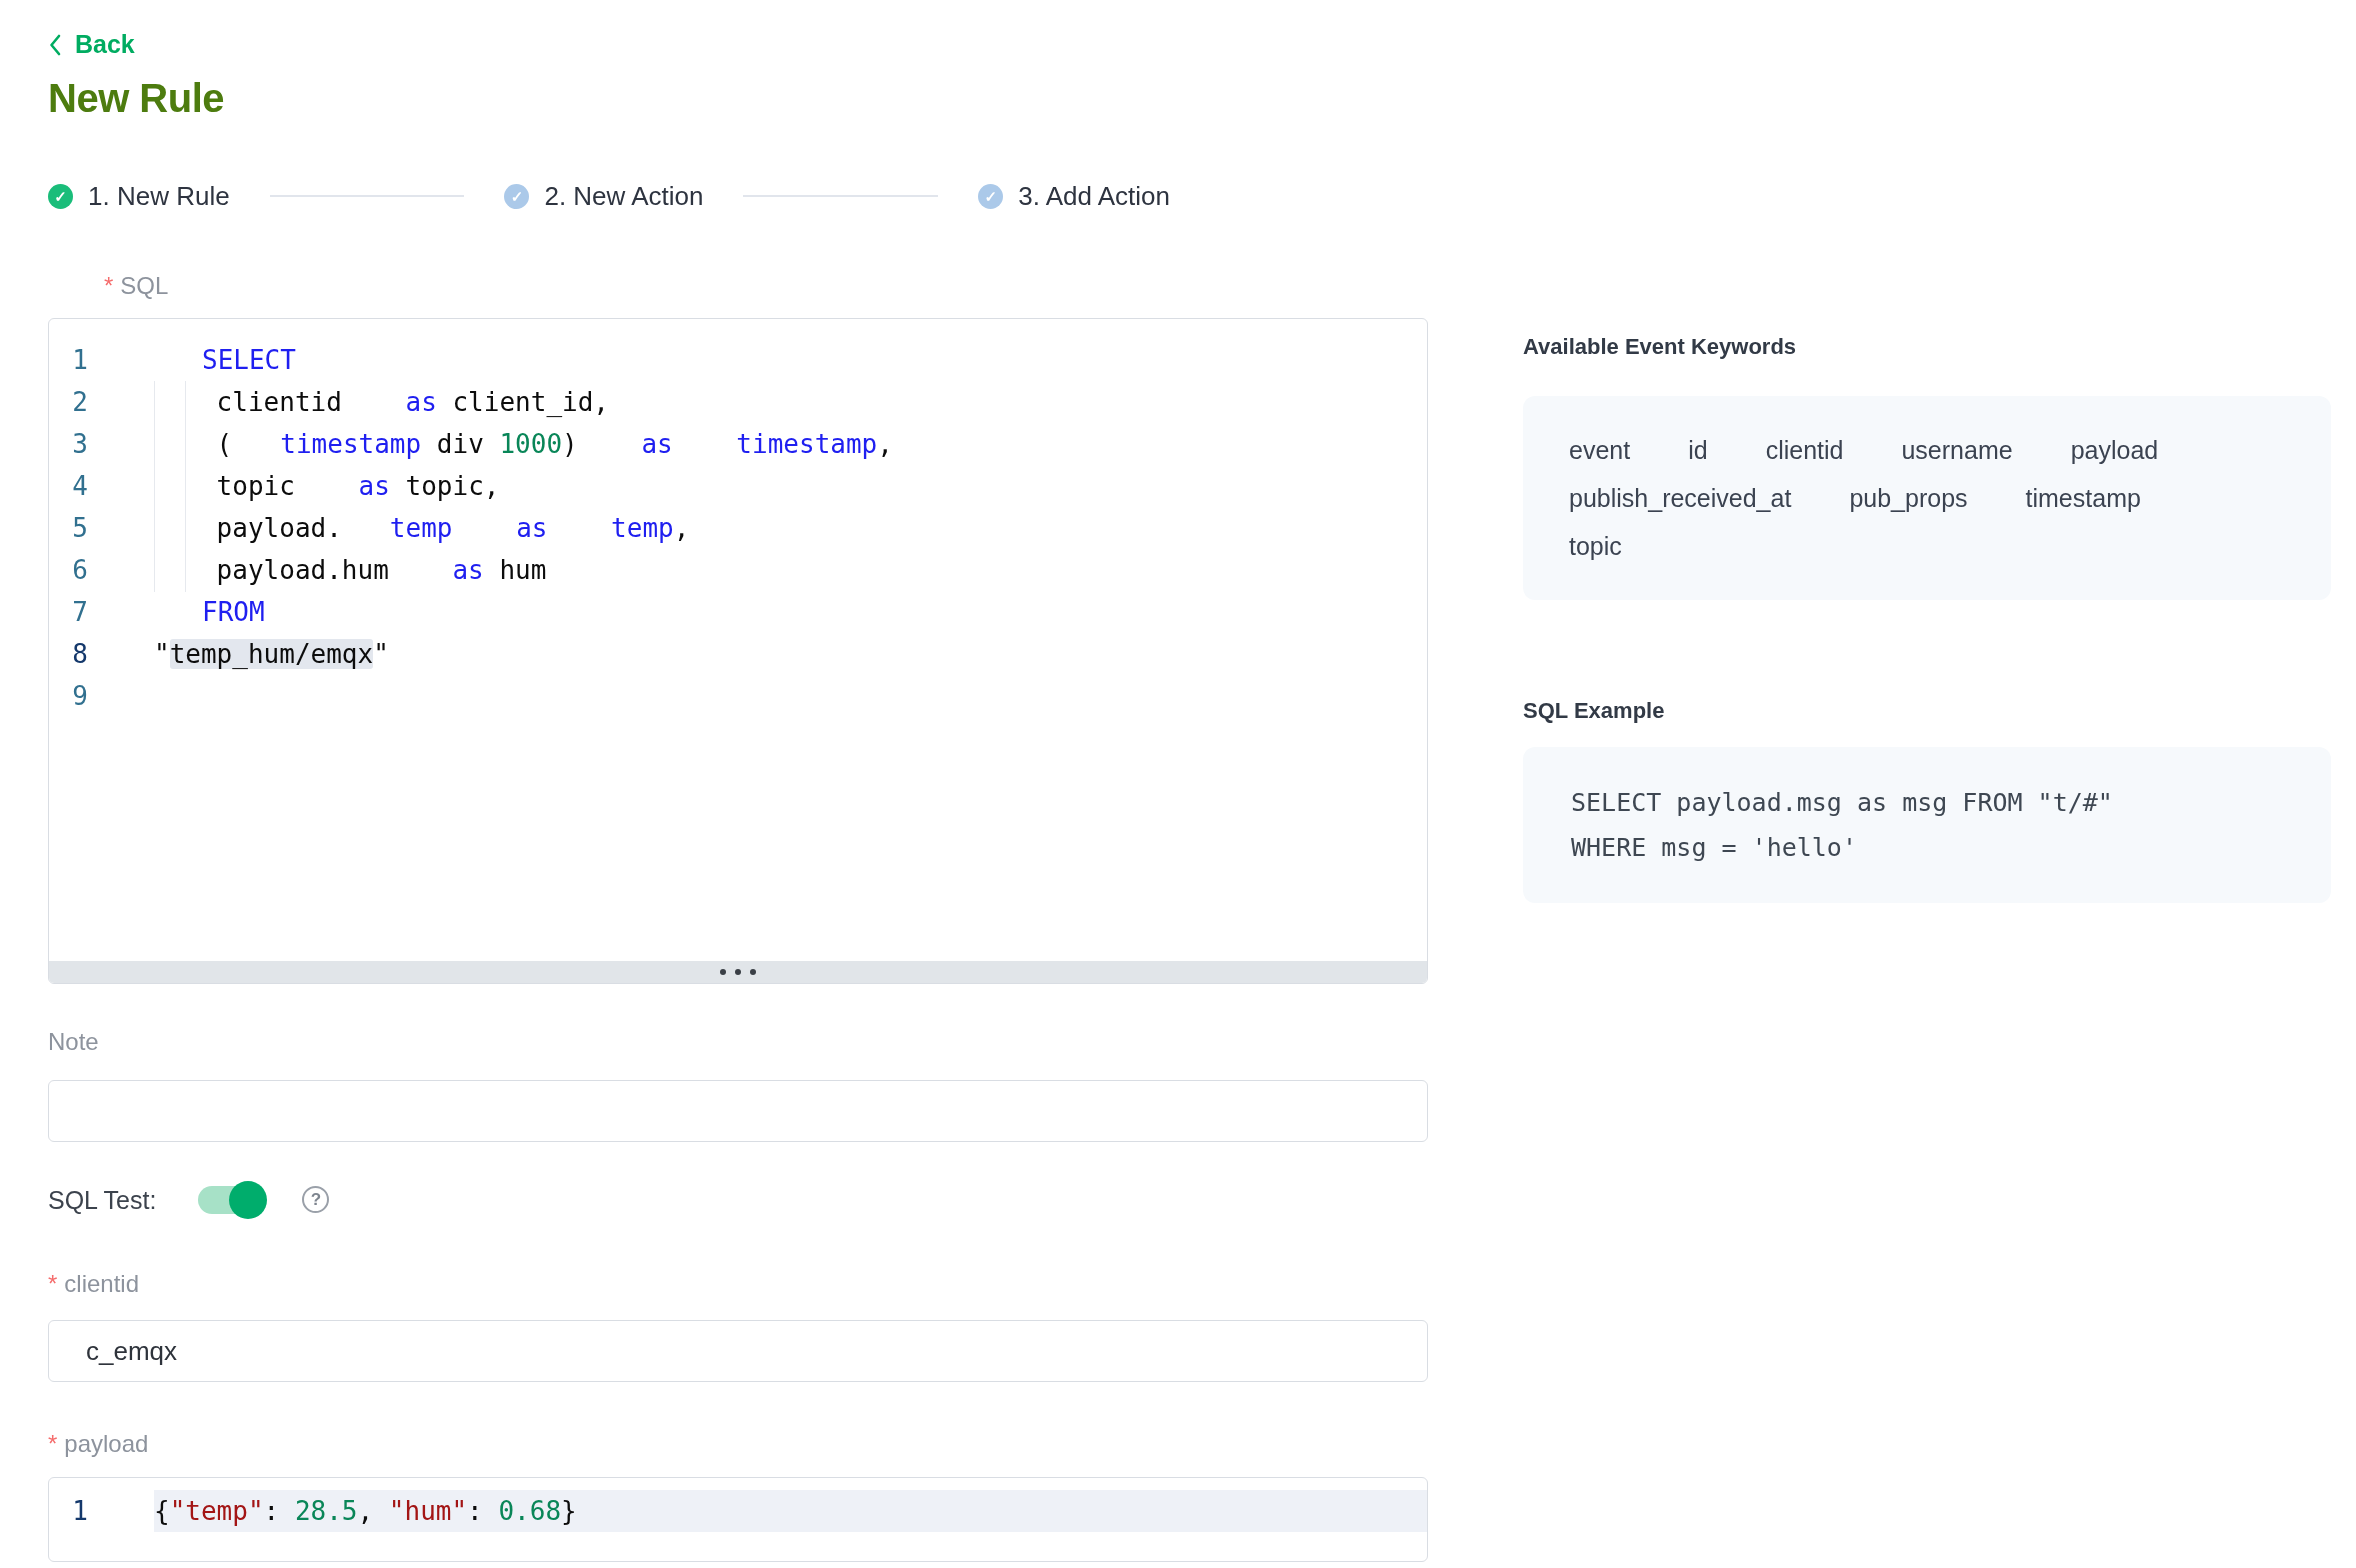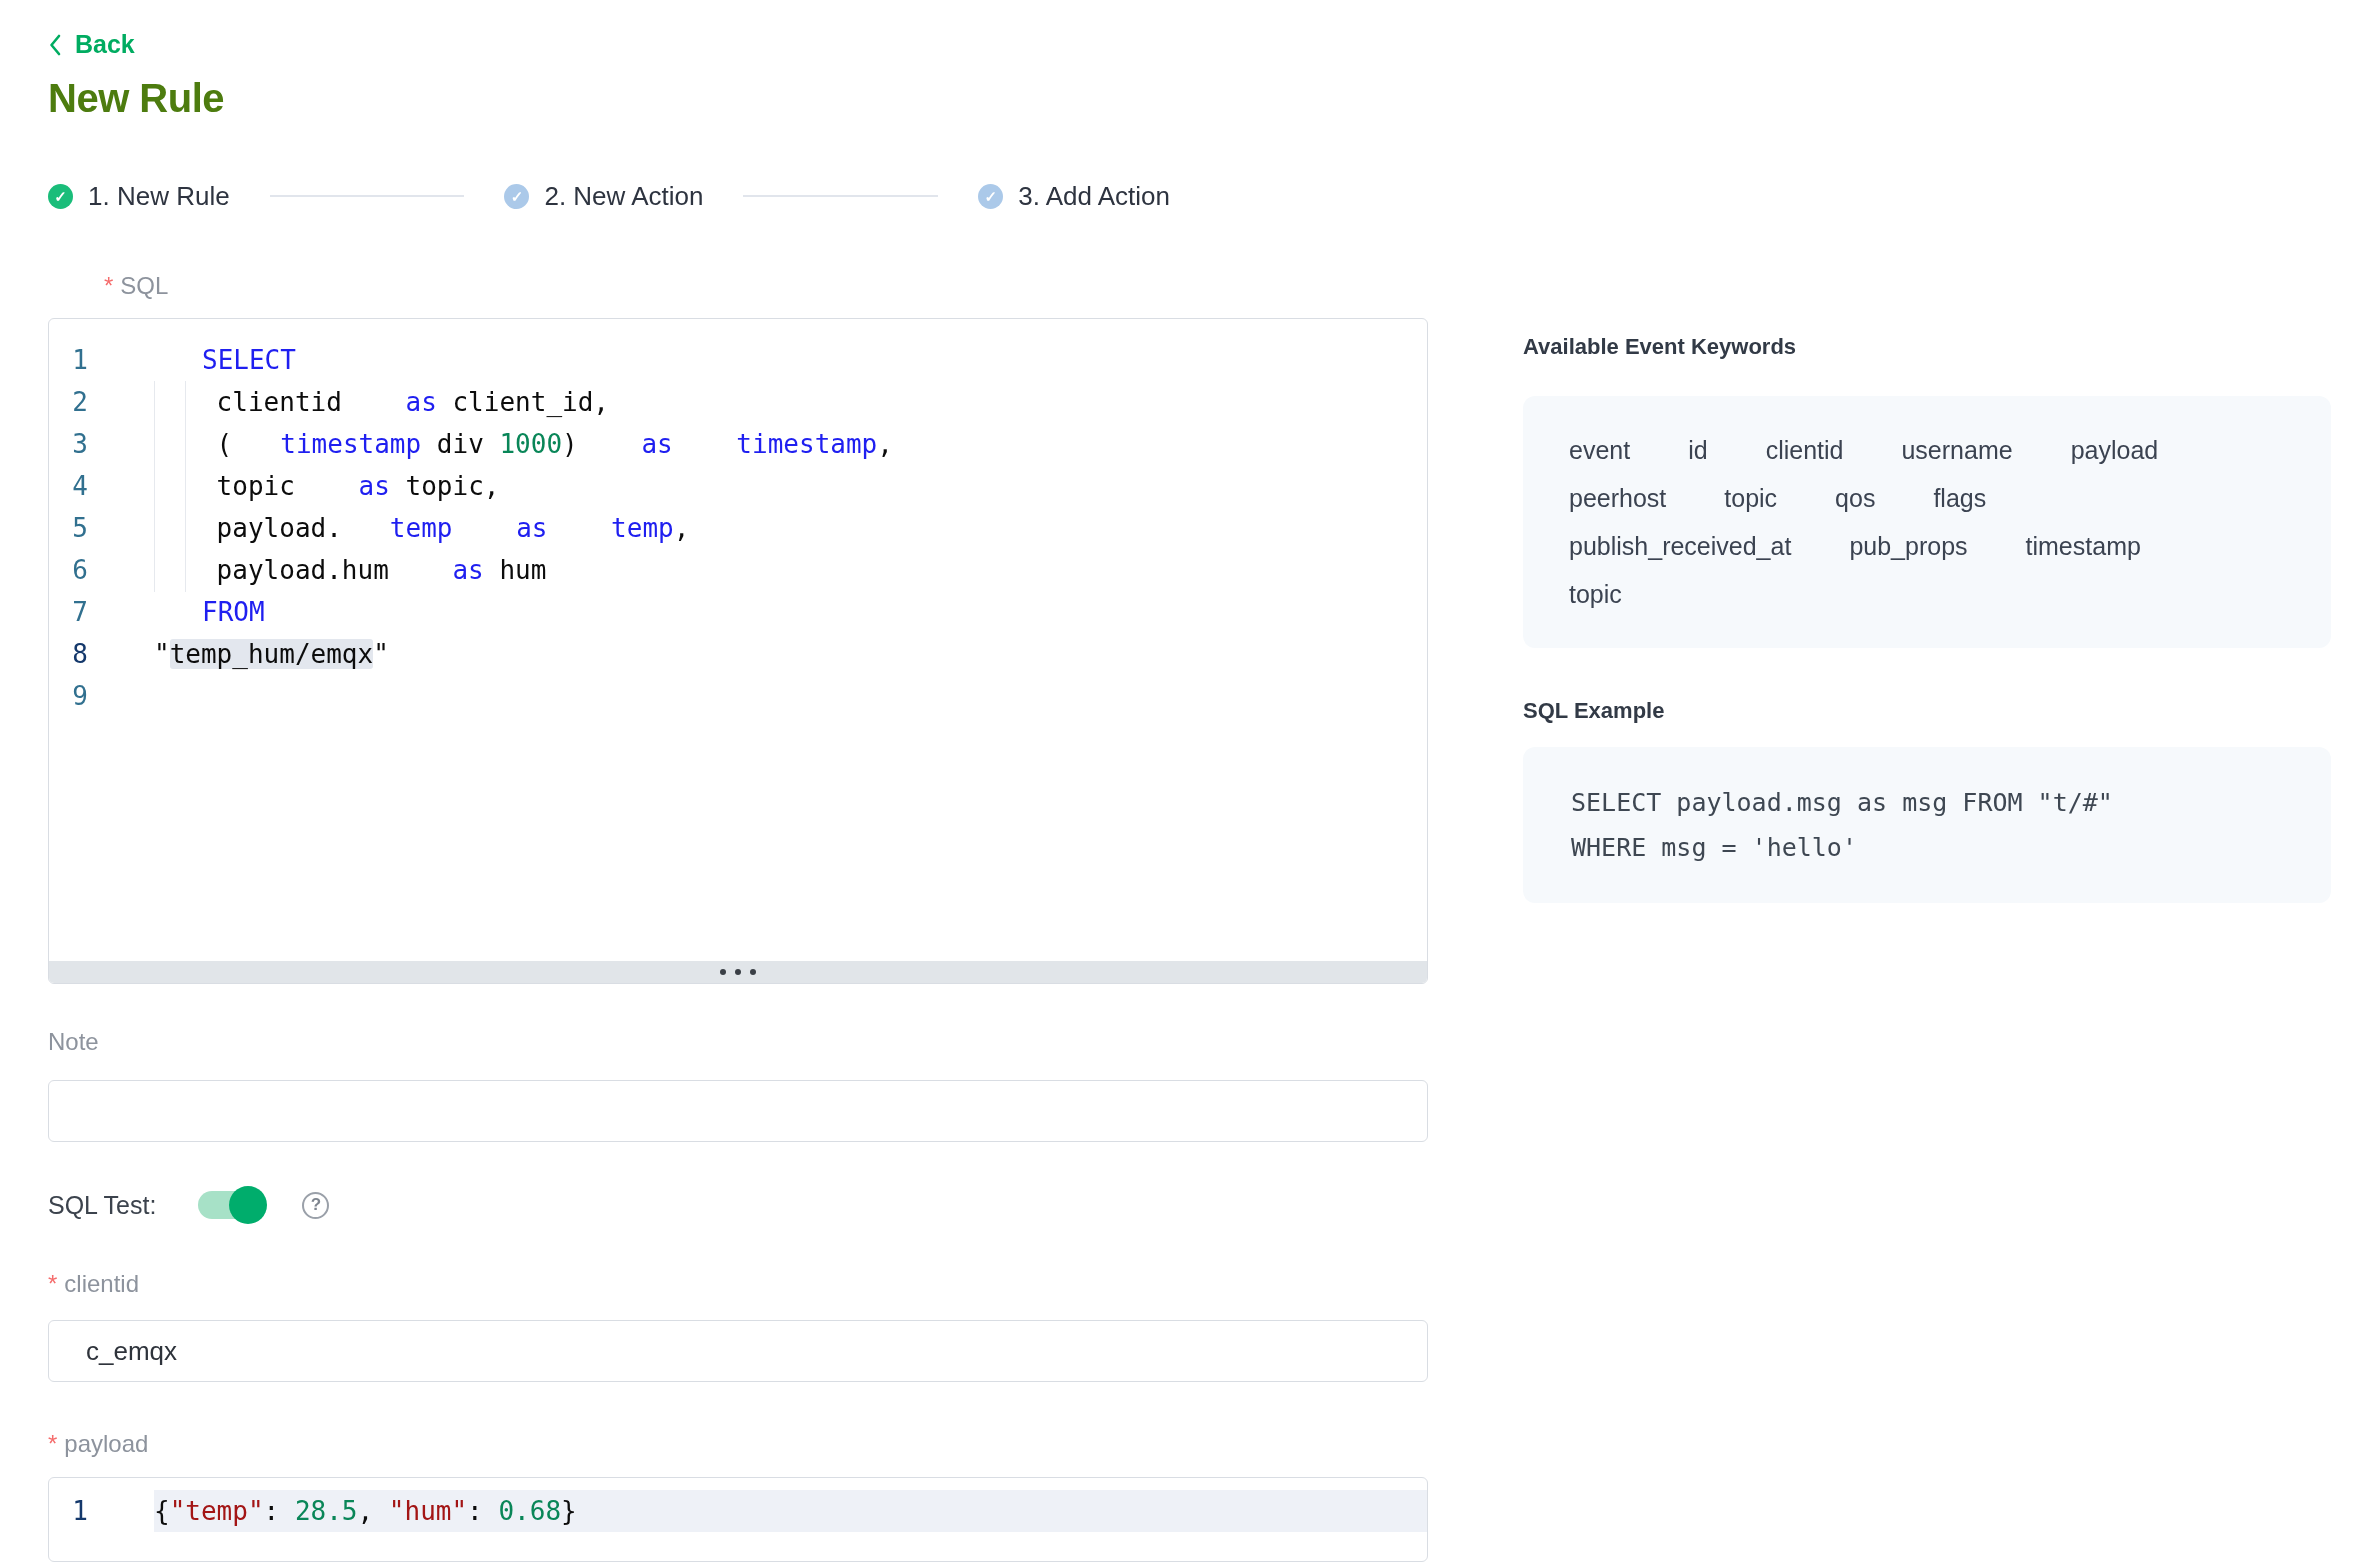--- a/index.html
+++ b/index.html
@@ -61,21 +61,21 @@
   .kw-row{display:flex;flex-wrap:wrap;column-gap:58px;font-size:25px;line-height:48px;color:#3b4351;}
   .ex-card{left:1523px;top:747px;padding:33px 30px 33px 48px;
      font-family:"DejaVu Sans Mono",monospace;font-size:25px;line-height:45px;color:#3e4752;}
 
   
   .text-input{width:1380px;height:62px;border:1px solid var(--border);border-radius:6px;
      background:#fff;font-size:26px;color:#2e333b;padding:0 37px;outline:none;
      font-family:"Liberation Sans",sans-serif;display:flex;align-items:center;}
 
   
-  .sqltest-row{left:48px;top:1186px;height:38px;display:flex;align-items:center;}
+  .sqltest-row{left:48px;top:1186px;height:38px;display:flex;}
   .sqltest-label{font-size:25px;color:#3c434d;}
   .toggle{position:relative;width:66px;height:28px;border-radius:14px;background:#a7e1c7;
      margin-left:42px;cursor:pointer;}
   .toggle-knob{position:absolute;right:-3px;top:-5px;width:38px;height:38px;border-radius:50%;
      background:#00ad6c;}
   .help-icon{width:27px;height:27px;border:2px solid #9aa0a9;border-radius:50%;color:#7e858f;
      display:flex;align-items:center;justify-content:center;font-size:17px;font-weight:700;
      margin-left:38px;cursor:pointer;}
 </style>
 </head>
@@ -164,26 +164,20 @@
   <div class="abs panel-title" style="left:1523px;top:334px;">Available Event Keywords</div>
   <div class="abs panel-card kw-card">
     <div class="kw-row">
         <span>event</span>
         <span>id</span>
         <span>clientid</span>
         <span>username</span>
         <span>payload</span>
       </div>
     <div class="kw-row">
-        <span>peerhost</span>
-        <span>topic</span>
-        <span>qos</span>
-        <span>flags</span>
-      </div>
-    <div class="kw-row">
         <span>publish_received_at</span>
         <span>pub_props</span>
         <span>timestamp</span>
       </div>
     <div class="kw-row">
         <span>topic</span>
       </div>
   </div>
 
   <div class="abs panel-title" style="left:1523px;top:698px;">SQL Example</div>

